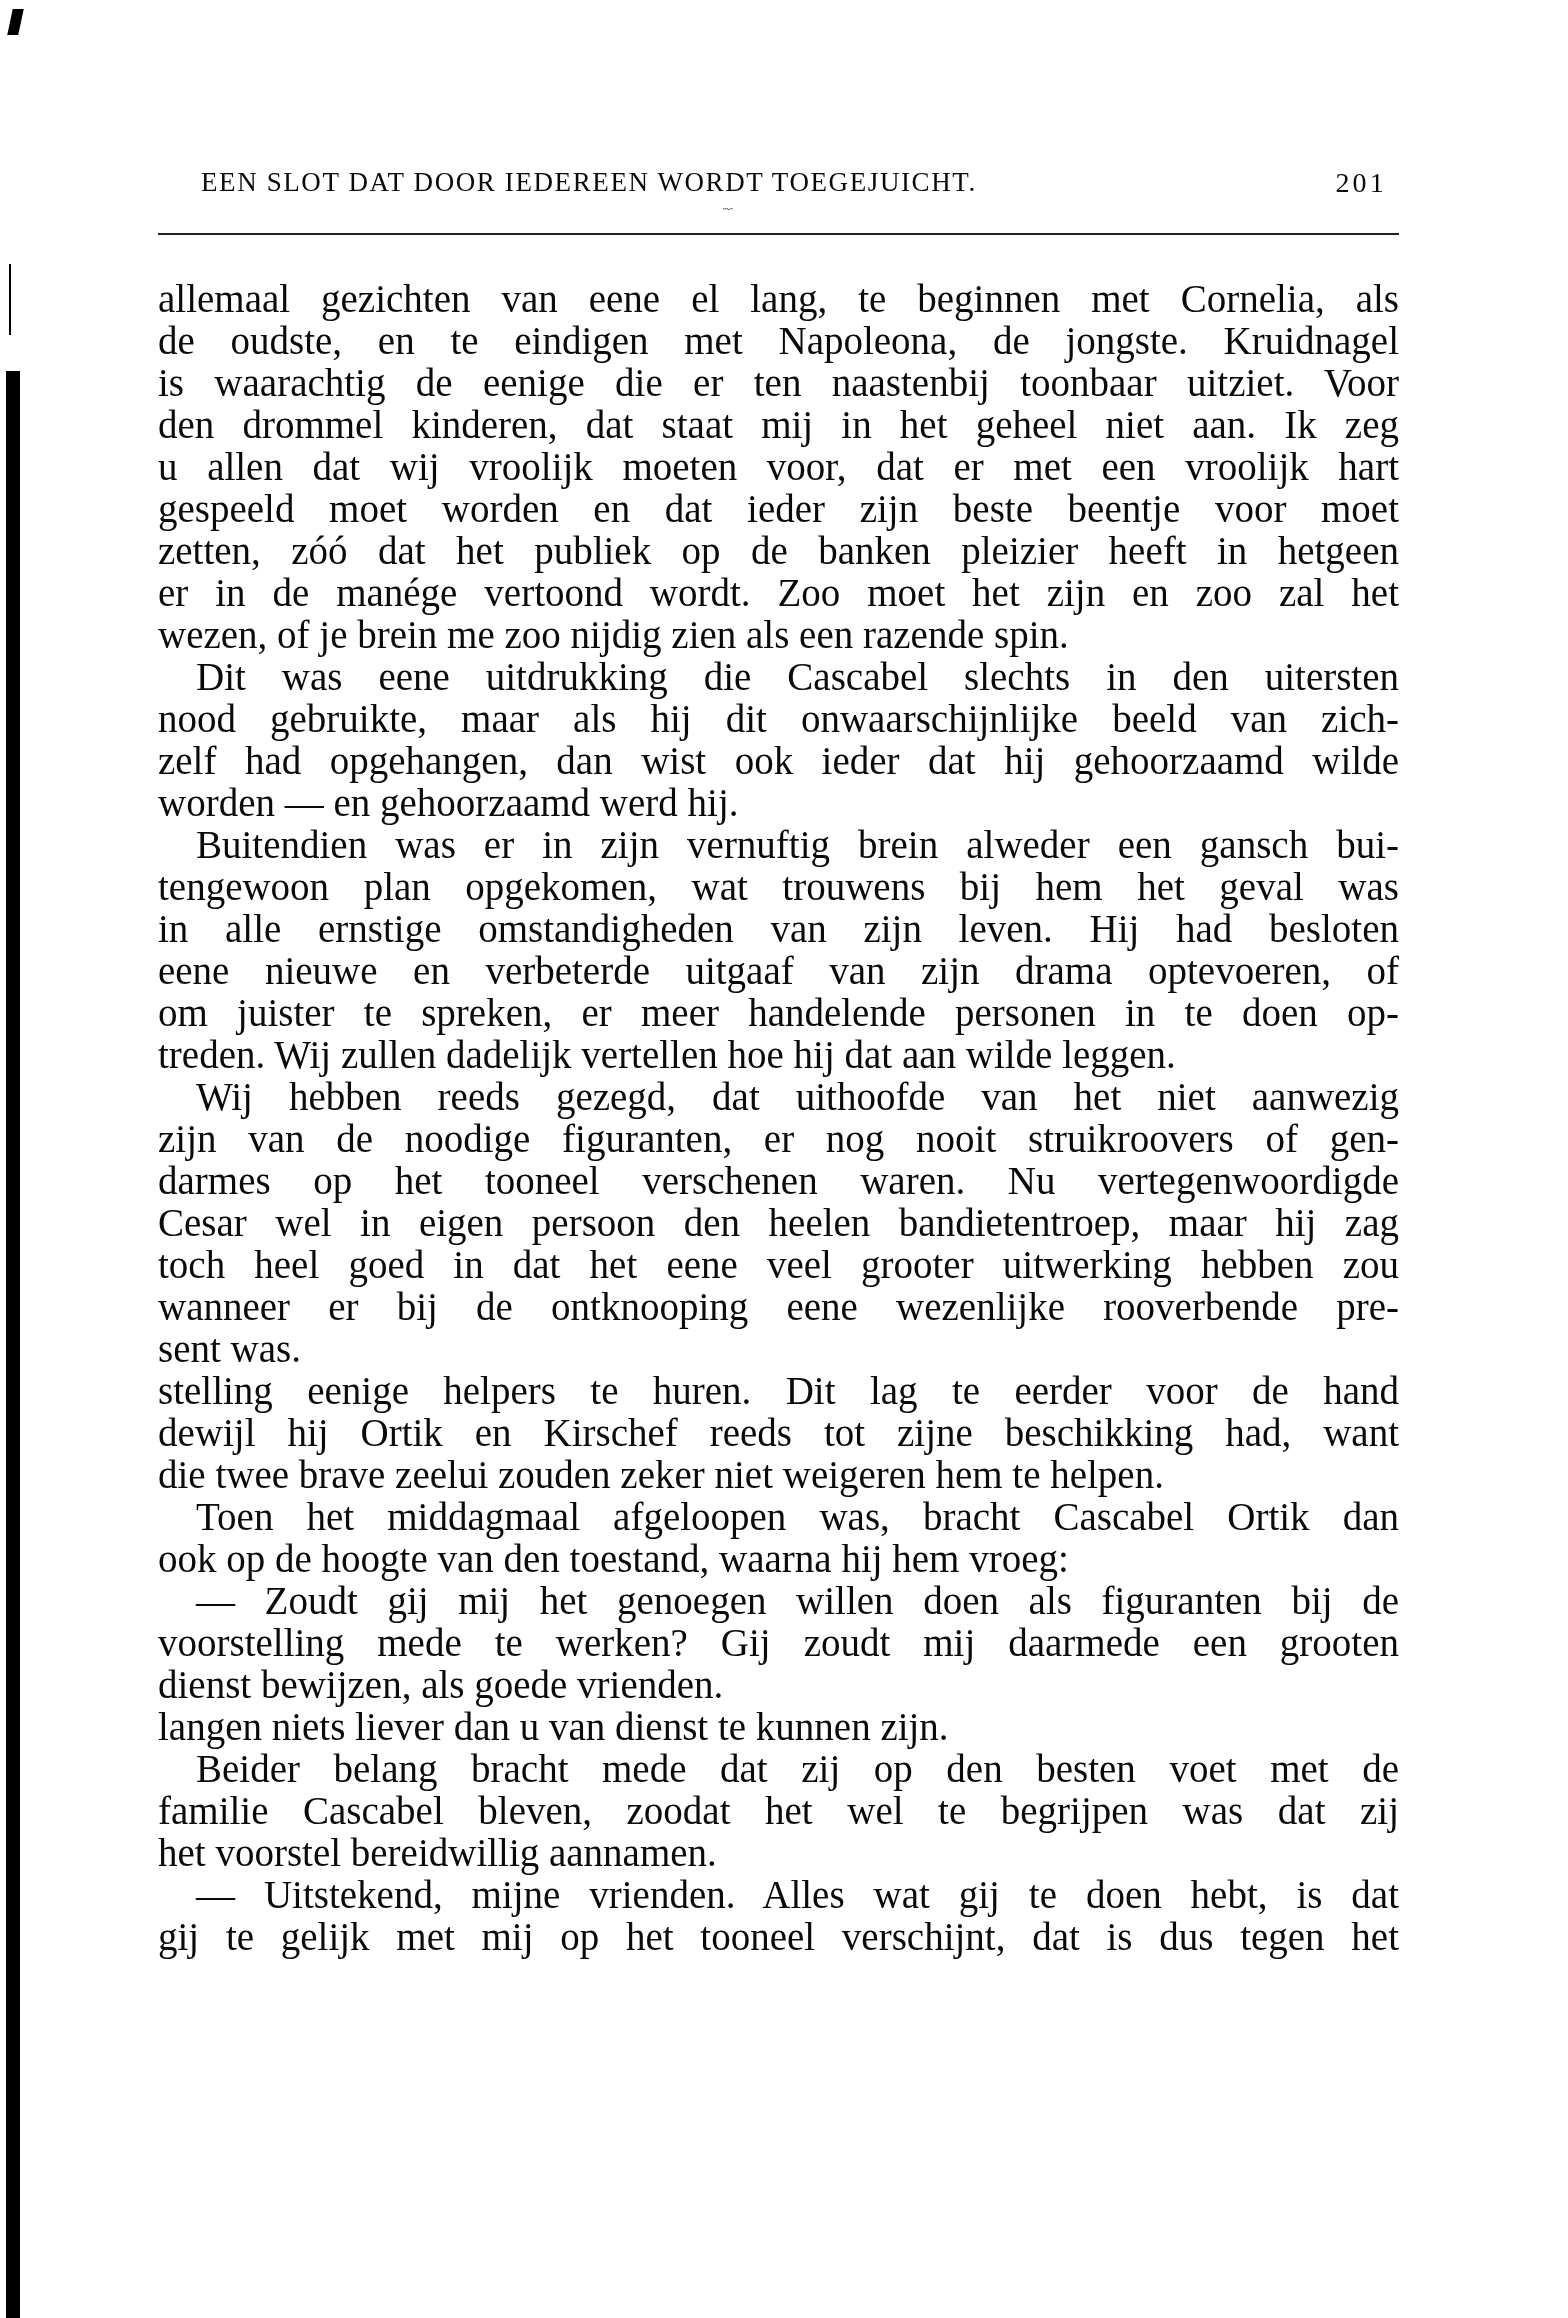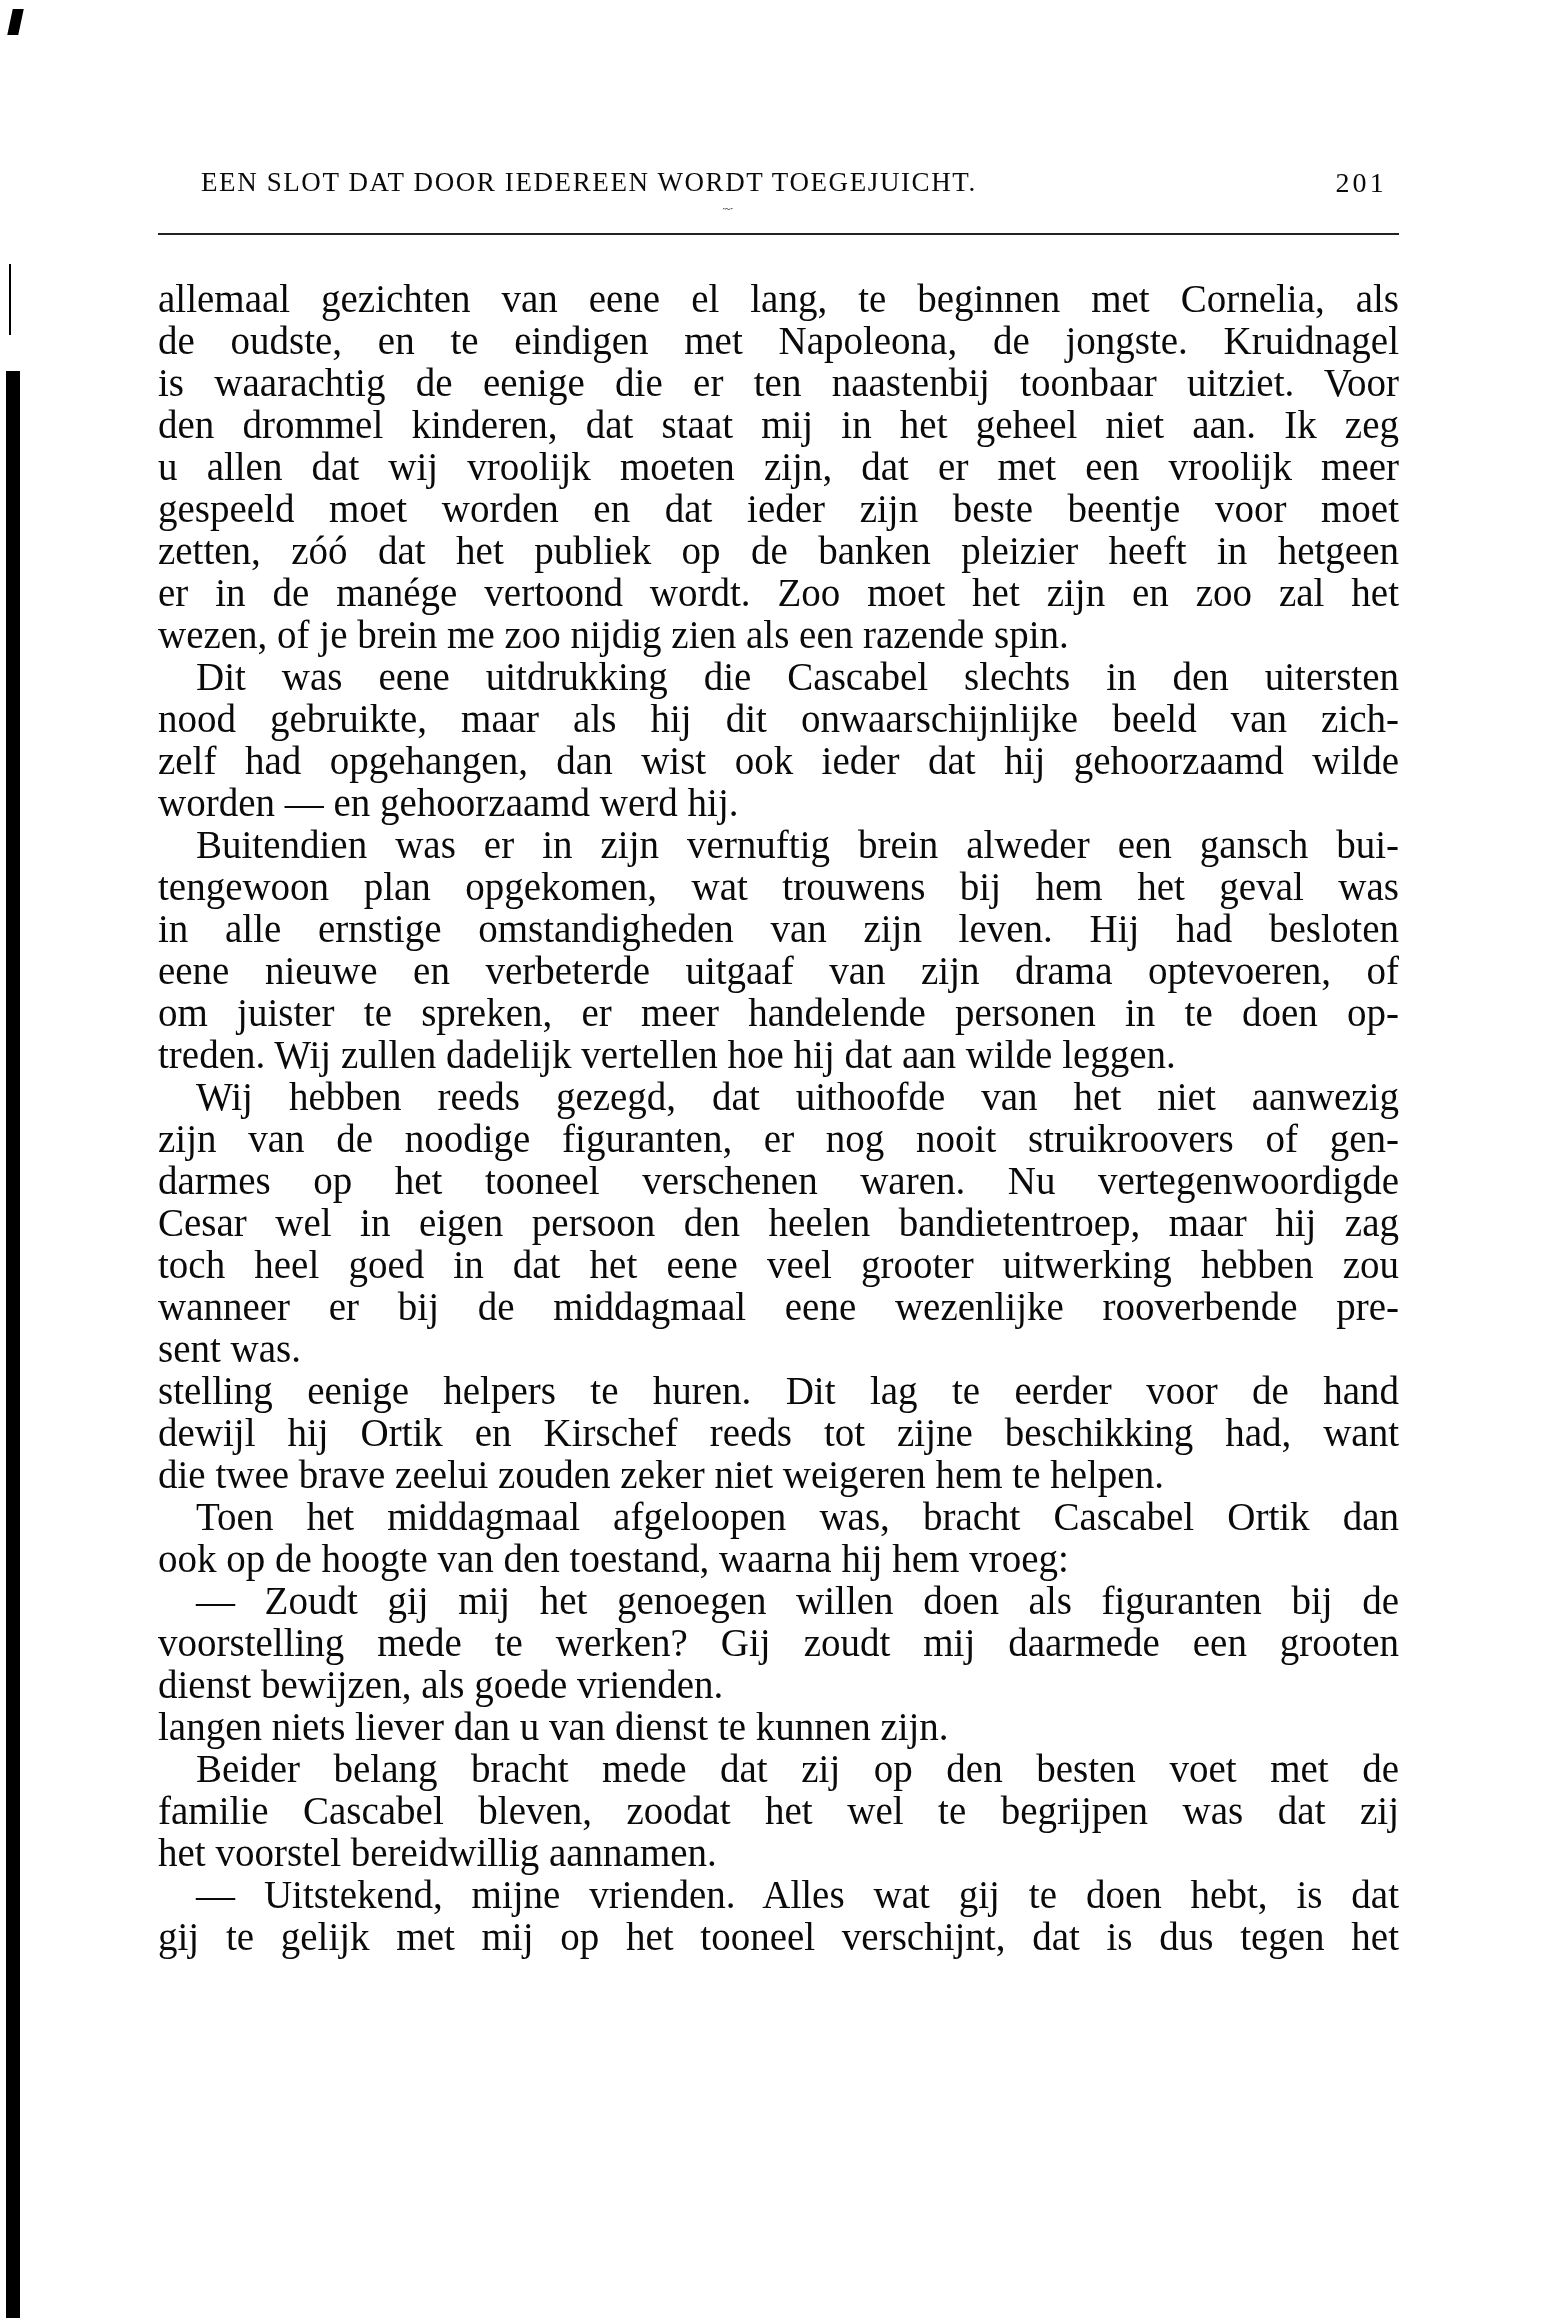--- a/index.html
+++ b/index.html
@@ -109,41 +109,41 @@
   <span class="page-number">201</span>
 </div>
 <div class="ornament">·~·</div>
 <div class="head-rule"></div>
 
 <div class="body-text" id="body-text">
     <span class="line">allemaal gezichten van eene el lang, te beginnen met Cornelia, als</span>
     <span class="line">de oudste, en te eindigen met Napoleona, de jongste. Kruidnagel</span>
     <span class="line">is waarachtig de eenige die er ten naastenbij toonbaar uitziet. Voor</span>
     <span class="line">den drommel kinderen, dat staat mij in het geheel niet aan. Ik zeg</span>
-    <span class="line">u allen dat wij vroolijk moeten zijn, dat er met een vroolijk meer</span>
+    <span class="line">u allen dat wij vroolijk moeten voor, dat er met een vroolijk hart</span>
     <span class="line">gespeeld moet worden en dat ieder zijn beste beentje voor moet</span>
     <span class="line">zetten, zóó dat het publiek op de banken pleizier heeft in hetgeen</span>
     <span class="line">er in de manége vertoond wordt. Zoo moet het zijn en zoo zal het</span>
     <span class="line last">wezen, of je brein me zoo nijdig zien als een razende spin.</span>
     <span class="line indent">Dit was eene uitdrukking die Cascabel slechts in den uitersten</span>
     <span class="line">nood gebruikte, maar als hij dit onwaarschijnlijke beeld van zich-</span>
     <span class="line">zelf had opgehangen, dan wist ook ieder dat hij gehoorzaamd wilde</span>
     <span class="line last">worden — en gehoorzaamd werd hij.</span>
     <span class="line indent">Buitendien was er in zijn vernuftig brein alweder een gansch bui-</span>
     <span class="line">tengewoon plan opgekomen, wat trouwens bij hem het geval was</span>
     <span class="line">in alle ernstige omstandigheden van zijn leven. Hij had besloten</span>
     <span class="line">eene nieuwe en verbeterde uitgaaf van zijn drama optevoeren, of</span>
     <span class="line">om juister te spreken, er meer handelende personen in te doen op-</span>
     <span class="line last">treden. Wij zullen dadelijk vertellen hoe hij dat aan wilde leggen.</span>
     <span class="line indent">Wij hebben reeds gezegd, dat uithoofde van het niet aanwezig</span>
     <span class="line">zijn van de noodige figuranten, er nog nooit struikroovers of gen-</span>
     <span class="line">darmes op het tooneel verschenen waren. Nu vertegenwoordigde</span>
     <span class="line">Cesar wel in eigen persoon den heelen bandietentroep, maar hij zag</span>
     <span class="line">toch heel goed in dat het eene veel grooter uitwerking hebben zou</span>
-    <span class="line">wanneer er bij de middagmaal eene wezenlijke rooverbende pre-</span>
+    <span class="line">wanneer er bij de ontknooping eene wezenlijke rooverbende pre-</span>
     <span class="line last">sent was.</span>
     <span class="line">stelling eenige helpers te huren. Dit lag te eerder voor de hand</span>
     <span class="line">dewijl hij Ortik en Kirschef reeds tot zijne beschikking had, want</span>
     <span class="line last">die twee brave zeelui zouden zeker niet weigeren hem te helpen.</span>
     <span class="line indent">Toen het middagmaal afgeloopen was, bracht Cascabel Ortik dan</span>
     <span class="line last">ook op de hoogte van den toestand, waarna hij hem vroeg:</span>
     <span class="line indent">— Zoudt gij mij het genoegen willen doen als figuranten bij de</span>
     <span class="line">voorstelling mede te werken? Gij zoudt mij daarmede een grooten</span>
     <span class="line last">dienst bewijzen, als goede vrienden.</span>
     <span class="line last">langen niets liever dan u van dienst te kunnen zijn.</span>

